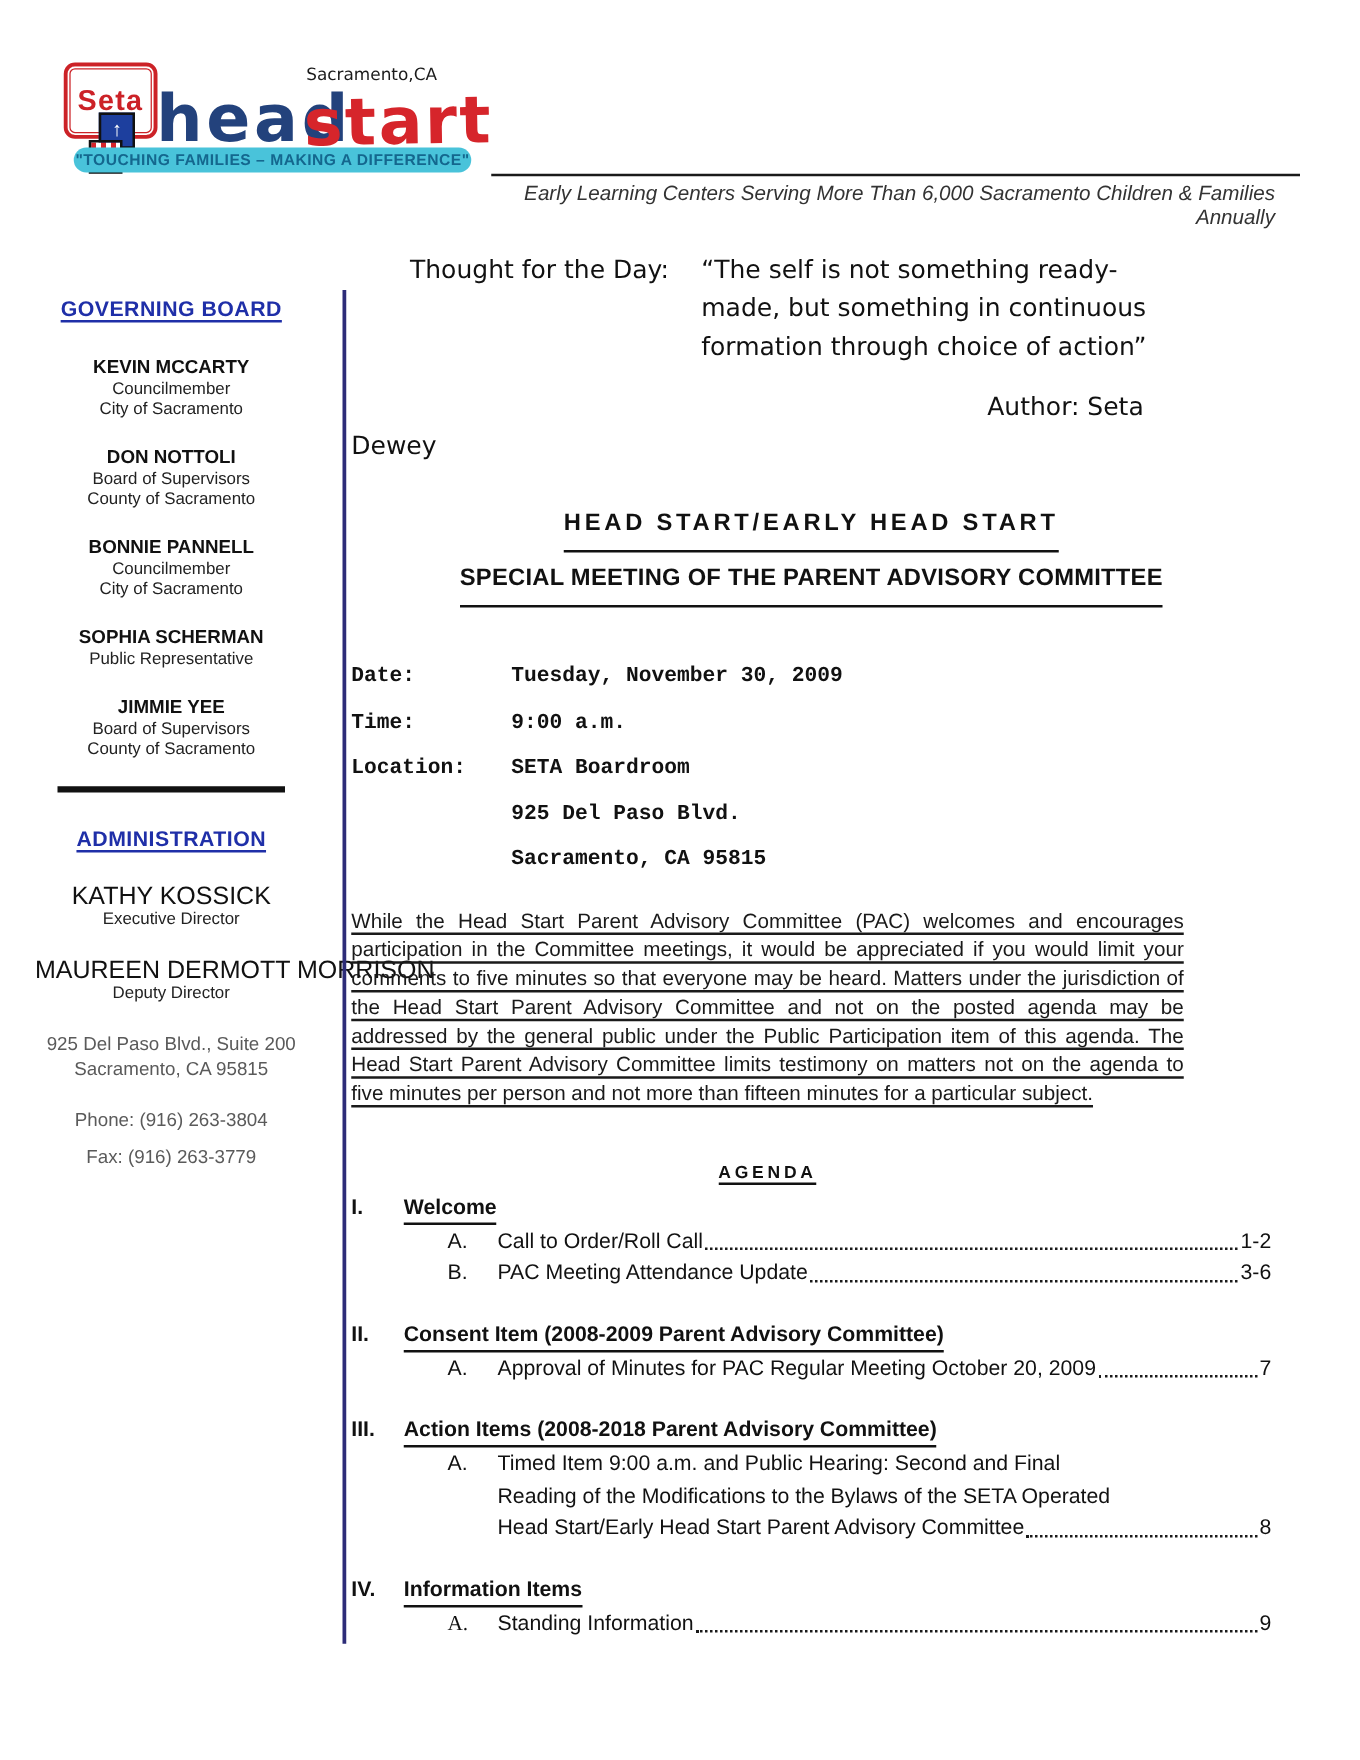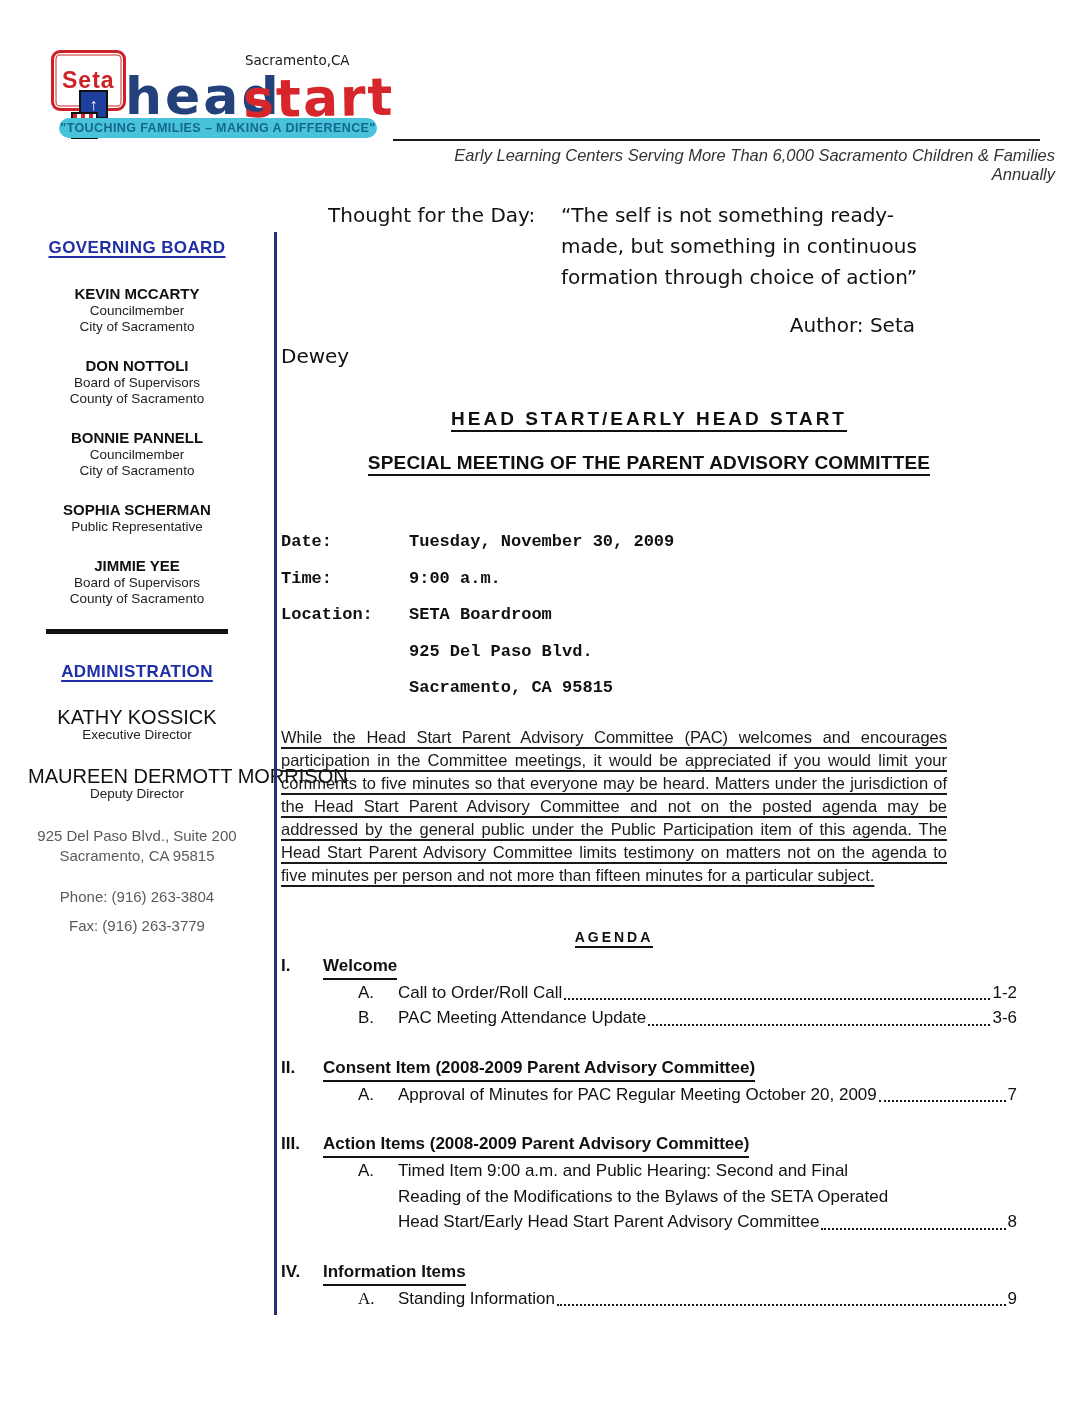--- a/index.html
+++ b/index.html
@@ -34,21 +34,21 @@
     color:#d6252b;letter-spacing:2px;font-family:"DejaVu Sans",sans-serif;transform:rotate(-1deg);
   }
   .logo-band{
     position:absolute;left:14px;top:78px;width:318px;height:20px;border-radius:10px;
     background:#49c3da;color:#14678e;font-size:12.5px;font-weight:bold;
     display:flex;align-items:center;justify-content:center;letter-spacing:.4px;white-space:nowrap;
   }
   
   .header-rule{position:absolute;left:393px;top:139px;width:647px;height:2px;background:#1a1a1a;}
   .tagline{
-    position:absolute;left:408px;top:146px;width:647px;text-align:right;
+    position:absolute;left:373px;top:146px;width:647px;text-align:right;
     font-style:italic;font-size:16.5px;color:#333;
   }
   
   .sidebar{position:absolute;left:28px;top:238px;width:218px;text-align:center;}
   .side-heading{
     color:#1f2fa8;font-weight:bold;font-size:17px;letter-spacing:.4px;
     text-decoration:underline;text-decoration-thickness:2px;text-underline-offset:3px;
     margin-bottom:26px;
   }
   .member{margin-bottom:21px;}
@@ -65,21 +65,21 @@
   .vrule{position:absolute;left:274px;top:232px;width:3px;height:1083px;background:#2d2c78;}
   
   .main{position:absolute;left:281px;top:200px;width:736px;}
   .thought{font-family:"DejaVu Sans",sans-serif;font-size:20px;line-height:31px;color:#111;}
   .thought-row{display:flex;}
   .thought-label{width:280px;padding-left:47px;box-sizing:border-box;white-space:nowrap;}
   .quote-lines{width:456px;}
   .author-line{text-align:right;padding-right:102px;margin-top:17px;}
   .author-line2{text-align:left;}
   .doc-title{  text-align:center;margin-top:36px;font-size:19px;font-weight:bold;}
-  .doc-title span{border-bottom:2.5px solid #111;padding-bottom:1px;}
+  .doc-title span{border-bottom:2.5px solid #111;padding-bottom:11px;}
   .t1{letter-spacing:3px;}
   .t2{margin-top:22px;letter-spacing:.2px;}
   .details{margin-top:50px;font-size:17px;font-weight:bold;}
   .detail-row{display:flex;line-height:36.5px;font-family:Liberation Mono, monospace;}
   .detail-label{width:128px;}
   .notice{
     margin-top:19px;width:666px;font-size:16.5px;line-height:23px;text-align:justify;
     text-decoration:underline;text-decoration-thickness:1.5px;text-underline-offset:3.5px;color:#1a1a1a;
   }
   .agenda{margin-top:42px;width:736px;font-size:17px;}
@@ -252,21 +252,21 @@
           <span class="marker">A.</span>
           <span>Approval of Minutes for PAC Regular Meeting October 20, 2009</span>
           <span class="leader"></span>
           <span class="pageno">7</span>
         </div>
       </div>
 
       <div class="sec">
         <div class="sec-head">
           <span class="numeral">III.</span>
-          <span class="sec-title">Action Items (2008-2009 Parent Advisory Committee)</span>
+          <span class="sec-title">Action Items (2008-2018 Parent Advisory Committee)</span>
         </div>
         <div class="item">
           <span class="marker">A.</span>
           <div class="item-block">
             <div>Timed Item 9:00 a.m. and Public Hearing:  Second and Final</div>
             <div>Reading of the Modifications to the Bylaws of the SETA Operated</div>
             <div class="lastline">
               <span>Head Start/Early Head Start Parent Advisory Committee </span>
               <span class="leader"></span>
               <span class="pageno">8</span>

